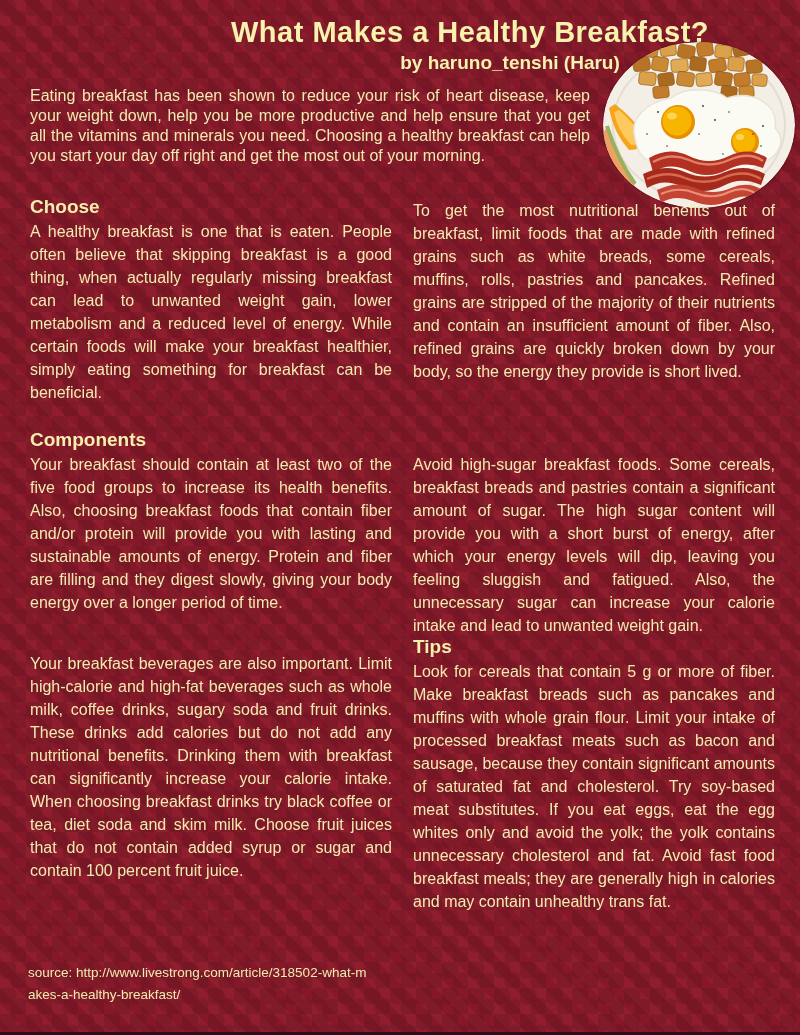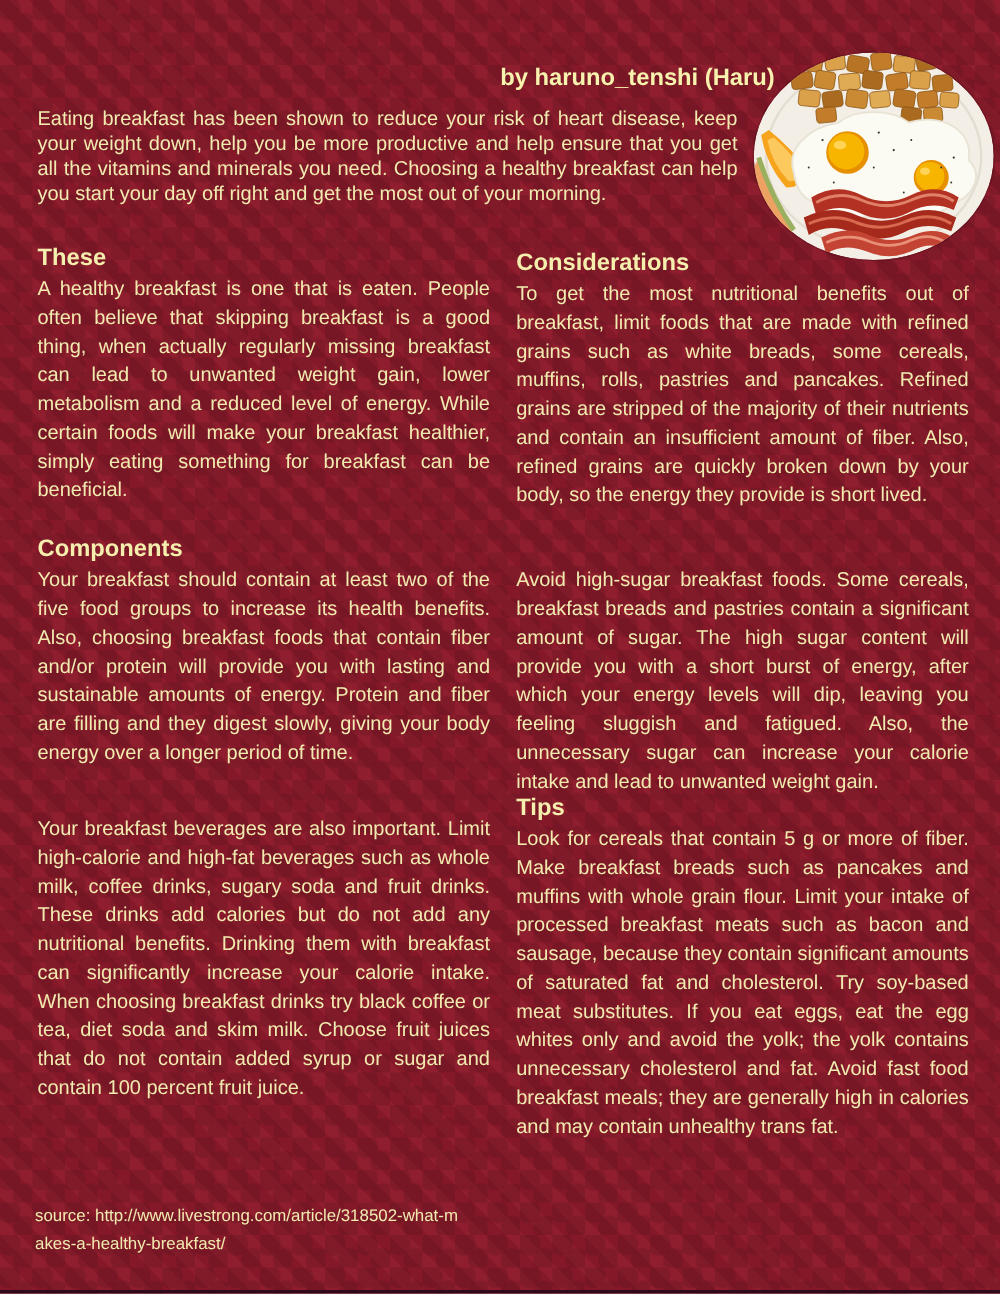--- a/index.html
+++ b/index.html
@@ -62,20 +62,21 @@
   .bottom-strip{
     position:absolute;left:0;bottom:0;width:100%;height:3px;
     background:#30091a;
   }
 </style>
 </head>
 <body>
 
 <div class="poster">
 
+  <div class="title">What Makes a Healthy Breakfast?</div>
   <div class="byline">by haruno_tenshi (Haru)</div>
 
   <div class="intro">Eating breakfast has been shown to reduce your risk of heart disease, keep your weight down, help you be more productive and help ensure that you get all the vitamins and minerals you need. Choosing a healthy breakfast can help you start your day off right and get the most out of your morning.</div>
 
   <div class="photo">
     <svg width="192" height="166" viewBox="0 0 192 166" xmlns="http://www.w3.org/2000/svg">
 
       <g>
         <ellipse cx="96" cy="83" rx="96" ry="83" fill="#f3efe7"></ellipse>
         <ellipse cx="96" cy="83" rx="86" ry="74" fill="none" stroke="#e3ded1" stroke-width="2"></ellipse>
@@ -147,35 +148,34 @@
         <path d="M40,132 q22,-11 42,-2 q20,9 40,0 q20,-9 40,2 l-4,11 q-20,-9 -38,1 q-20,10 -42,0 q-18,-8 -34,2 Z" fill="#a52a1c"></path>
         <path d="M44,137 q20,-9 38,-1 q20,8 40,-1 q20,-8 36,2" fill="none" stroke="#d86a50" stroke-width="2.4"></path>
         <path d="M54,148 q20,-10 38,-2 q18,8 36,0 q16,-7 30,1 l-4,10 q-14,-6 -28,2 q-18,8 -36,0 q-18,-7 -32,2 Z" fill="#c44433"></path>
         <path d="M58,152 q18,-8 34,-1 q18,7 34,-1 q14,-6 26,1" fill="none" stroke="#e89078" stroke-width="2.2"></path>
       </g>
     </svg>
   </div>
 
   <div class="col col-left">
     <div class="section" id="sec-basics">
-      <h2 class="sec-heading">These</h2>
+      <h2 class="sec-heading">Choose</h2>
       <p class="sec-body">A healthy breakfast is one that is eaten. People often believe that skipping breakfast is a good thing, when actually regularly missing breakfast can lead to unwanted weight gain, lower metabolism and a reduced level of energy. While certain foods will make your breakfast healthier, simply eating something for breakfast can be beneficial.</p>
     </div>
     <div class="section" id="sec-components">
       <h2 class="sec-heading">Components</h2>
       <p class="sec-body">Your breakfast should contain at least two of the five food groups to increase its health benefits. Also, choosing breakfast foods that contain fiber and/or protein will provide you with lasting and sustainable amounts of energy. Protein and fiber are filling and they digest slowly, giving your body energy over a longer period of time.</p>
     </div>
     <div class="section" id="sec-significance">
       <p class="sec-body">Your breakfast beverages are also important. Limit high-calorie and high-fat beverages such as whole milk, coffee drinks, sugary soda and fruit drinks. These drinks add calories but do not add any nutritional benefits. Drinking them with breakfast can significantly increase your calorie intake. When choosing breakfast drinks try black coffee or tea, diet soda and skim milk. Choose fruit juices that do not contain added syrup or sugar and contain 100 percent fruit juice.</p>
     </div>
   </div>
 
   <div class="col col-right">
     <div class="section" id="sec-considerations">
-      <h2 class="sec-heading">Considerations</h2>
       <p class="sec-body">To get the most nutritional benefits out of breakfast, limit foods that are made with refined grains such as white breads, some cereals, muffins, rolls, pastries and pancakes. Refined grains are stripped of the majority of their nutrients and contain an insufficient amount of fiber. Also, refined grains are quickly broken down by your body, so the energy they provide is short lived.</p>
     </div>
     <div class="section" id="sec-avoid">
       <p class="sec-body">Avoid high-sugar breakfast foods. Some cereals, breakfast breads and pastries contain a significant amount of sugar. The high sugar content will provide you with a short burst of energy, after which your energy levels will dip, leaving you feeling sluggish and fatigued. Also, the unnecessary sugar can increase your calorie intake and lead to unwanted weight gain.</p>
     </div>
     <div class="section" id="sec-tips">
       <h2 class="sec-heading">Tips</h2>
       <p class="sec-body">Look for cereals that contain 5 g or more of fiber. Make breakfast breads such as pancakes and muffins with whole grain flour. Limit your intake of processed breakfast meats such as bacon and sausage, because they contain significant amounts of saturated fat and cholesterol. Try soy-based meat substitutes. If you eat eggs, eat the egg whites only and avoid the yolk; the yolk contains unnecessary cholesterol and fat. Avoid fast food breakfast meals; they are generally high in calories and may contain unhealthy trans fat.</p>
     </div>
   </div>

